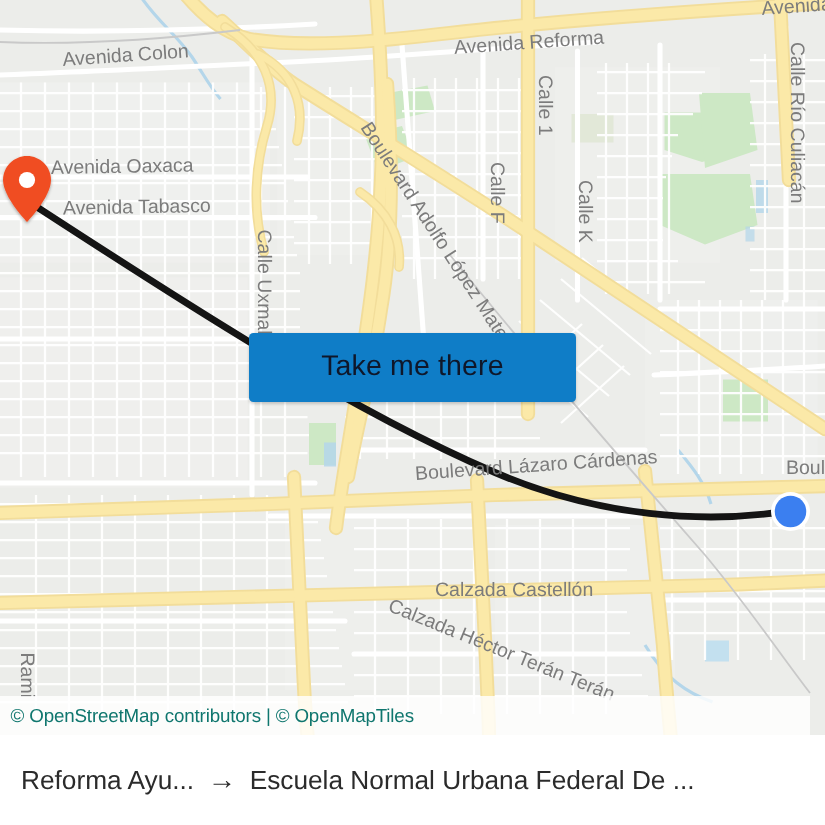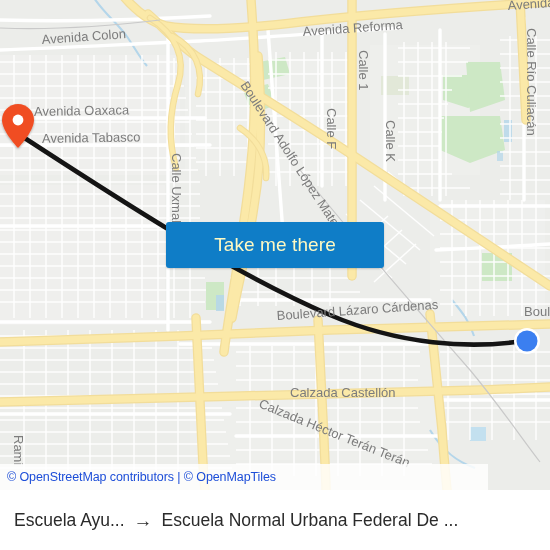--- a/index.html
+++ b/index.html
@@ -37,44 +37,44 @@
     width: 550px;
     height: 490px;
     display: block;
   }
 
   
   #attribution {
     position: absolute;
     left: 0;
     bottom: 0;
-    width: 488px;
+    width: 540px;
     height: 26px;
     line-height: 26px;
     background: rgba(255,255,255,0.82);
-    color: #1d4ed8;
+    color: #0f766e;
     font-size: 12.5px;
     font-family: "Liberation Sans", sans-serif;
     white-space: nowrap;
     padding-left: 7px;
     box-sizing: border-box;
     letter-spacing: -0.1px;
   }
 
   
   #cta-button {
     position: absolute;
     left: 166px;
     top: 222px;
     width: 218px;
     height: 46px;
     background: #0f7dc7;
     border: none;
     border-radius: 3px;
-    color: #fef9c3;
+    color: #0f172a;
     font-size: 19px;
     font-family: "Liberation Sans", sans-serif;
     letter-spacing: 0.1px;
     cursor: pointer;
     padding: 0;
     box-shadow: 0 1px 2px rgba(0,0,0,0.18);
   }
 
   
   #footer {
@@ -472,19 +472,19 @@
       </g>
     </svg>
 
     <div id="attribution">© OpenStreetMap contributors | © OpenMapTiles</div>
   </div>
 
   <button id="cta-button">Take me there</button>
 
   <div id="footer">
     <div id="trip-summary">
-      <span class="trip-endpoint">Escuela Ayu...</span>
+      <span class="trip-endpoint">Reforma Ayu...</span>
       <span id="trip-arrow">→</span>
       <span class="trip-endpoint">Escuela Normal Urbana Federal De ...</span>
     </div>
   </div>
 
 </div>
 
 </body></html>

